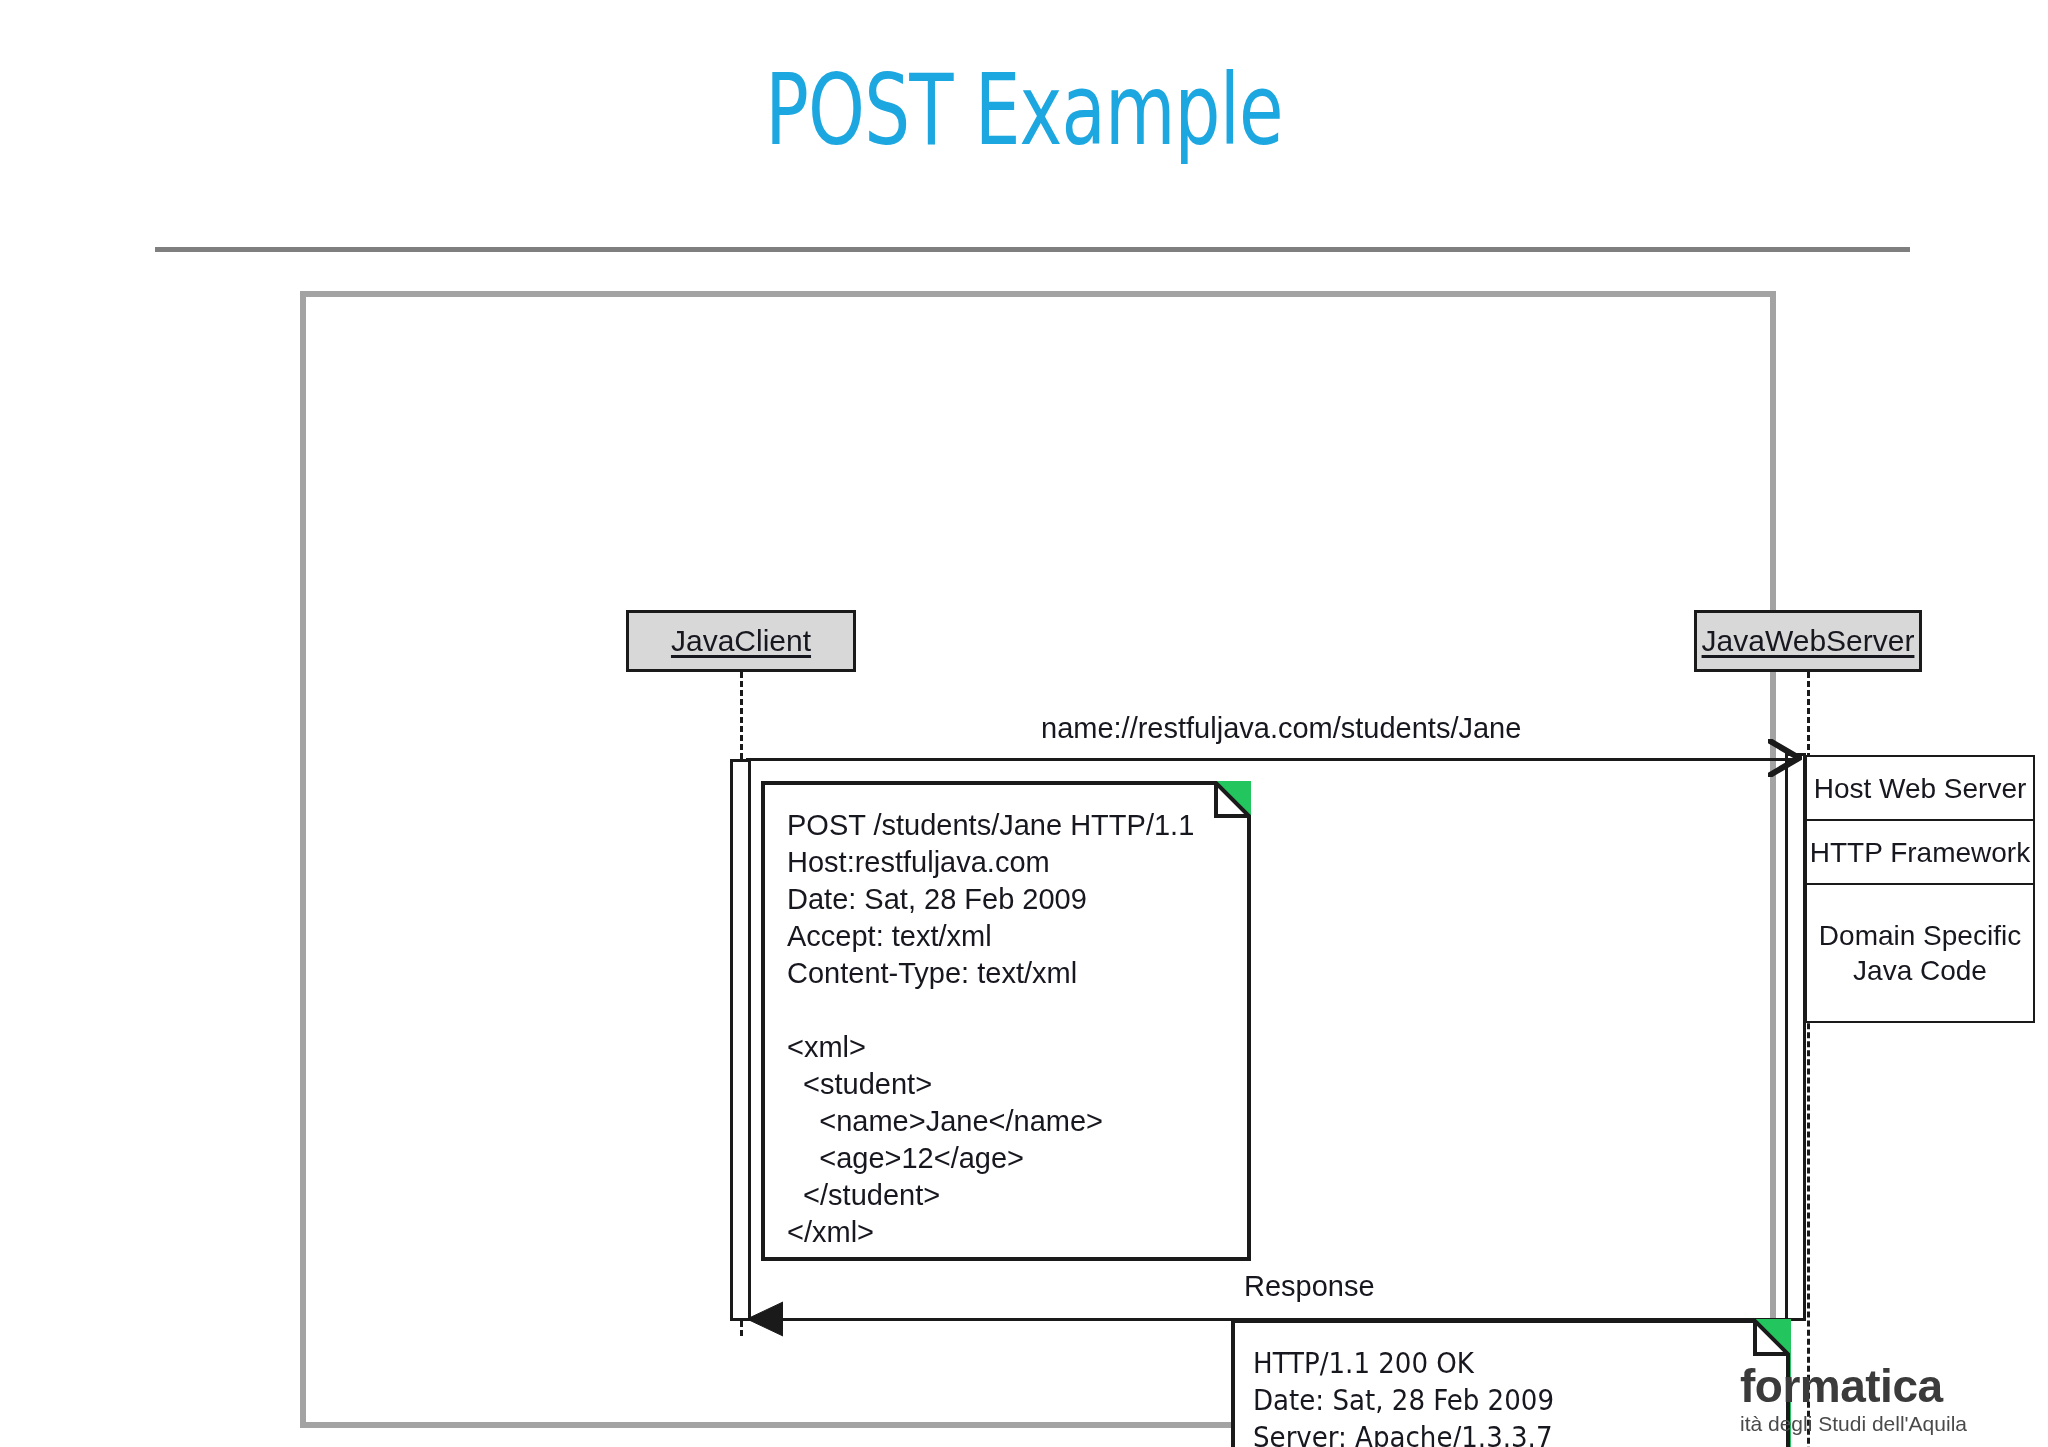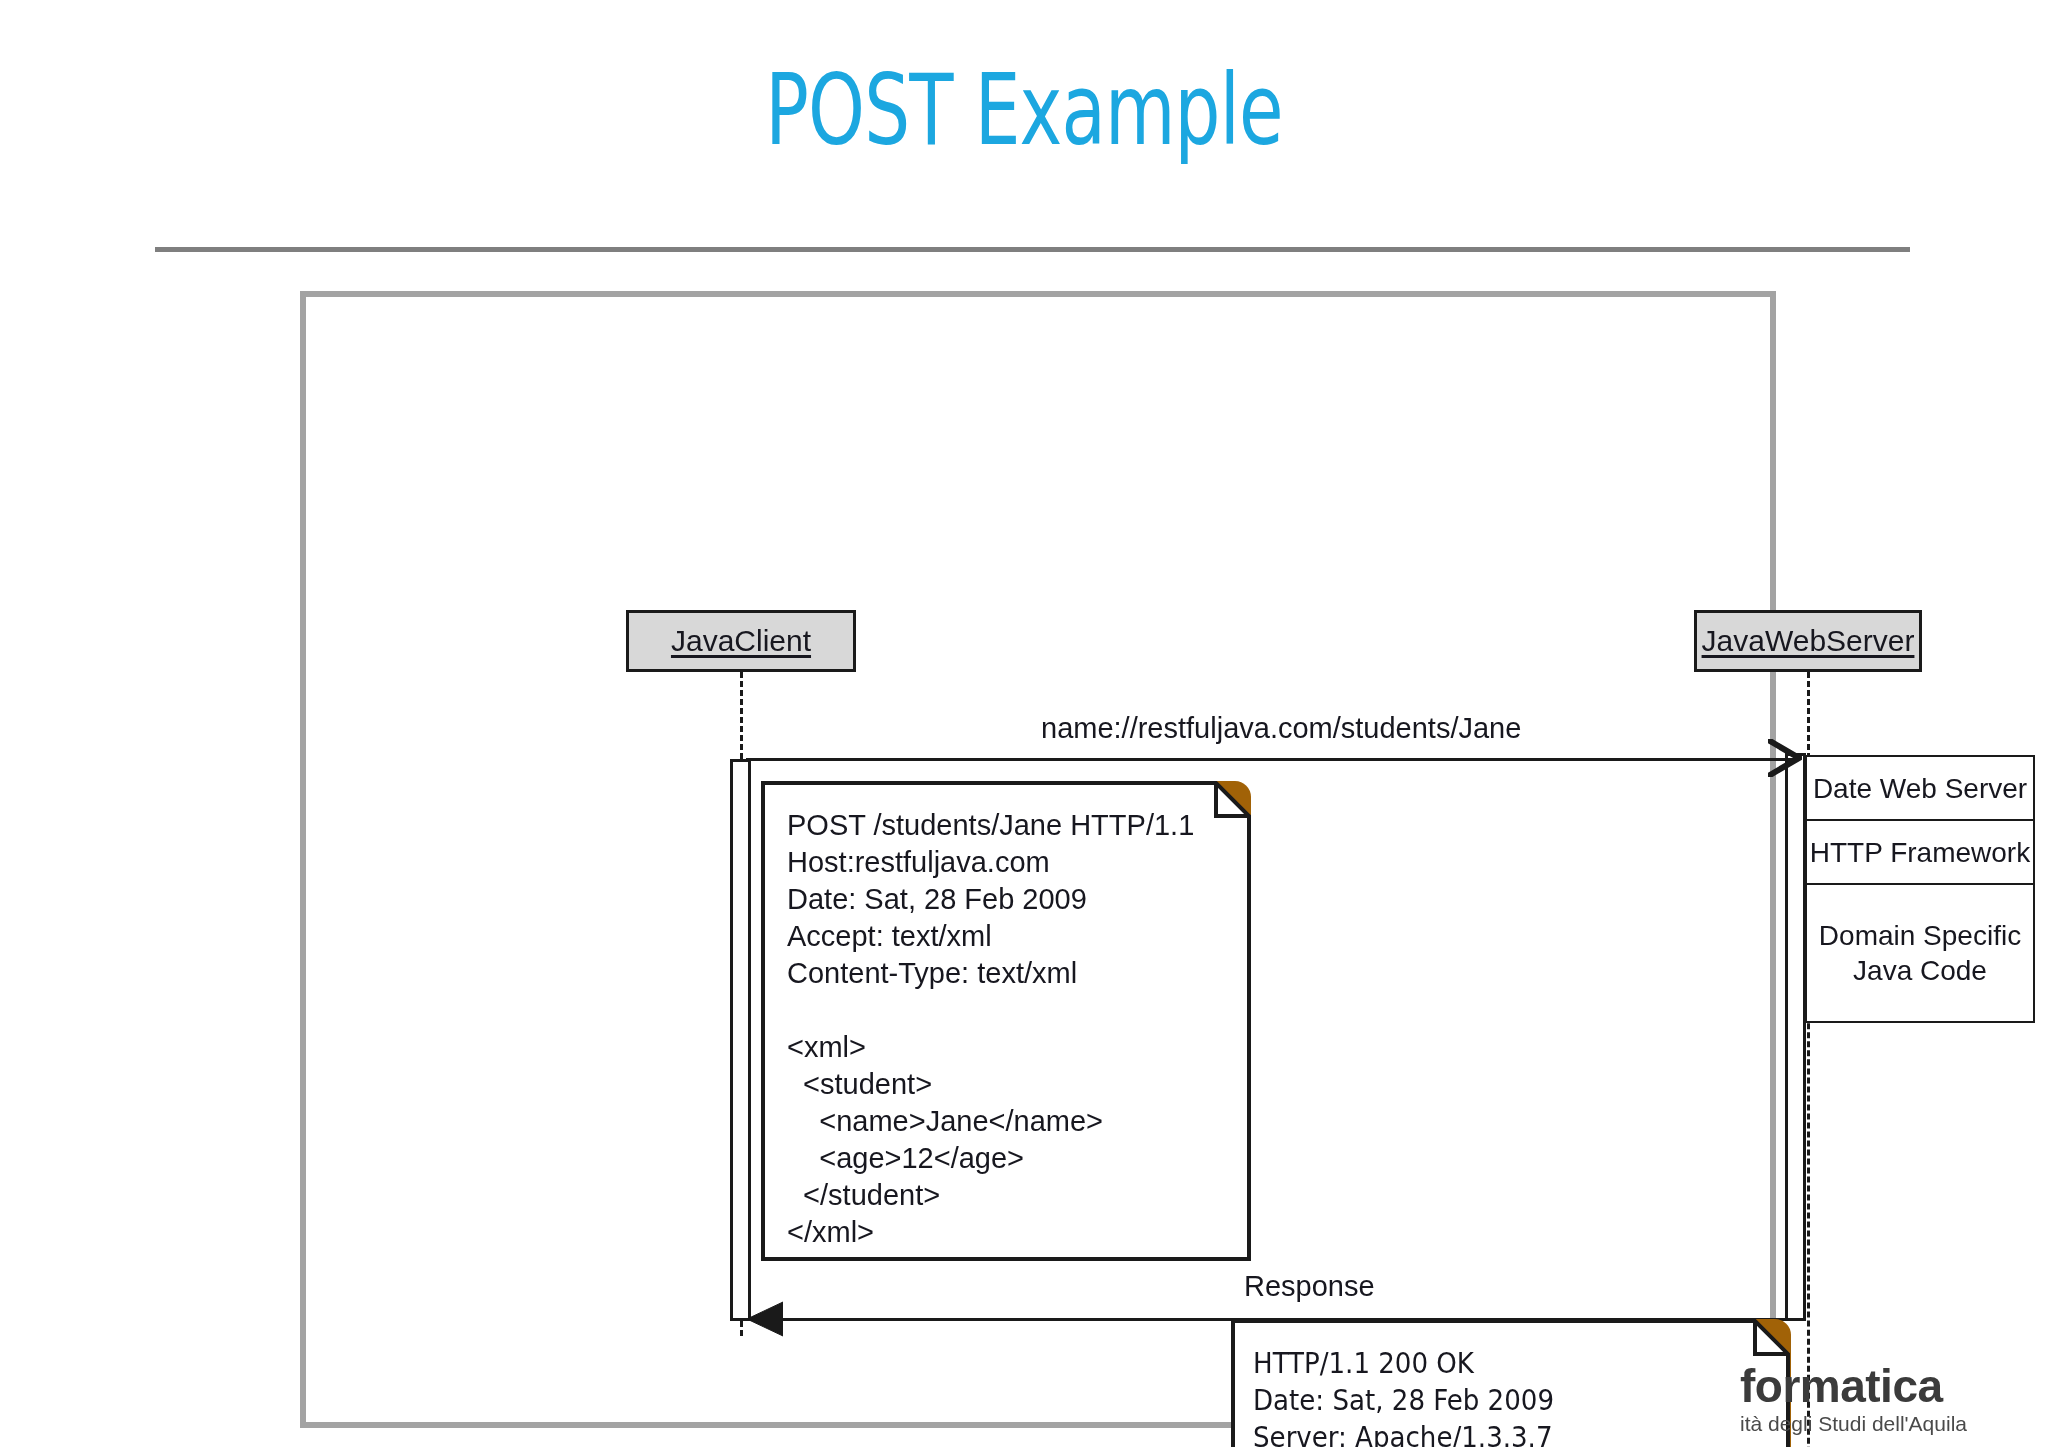--- a/index.html
+++ b/index.html
@@ -168,23 +168,22 @@
     position: absolute;
     left: 441px;
     top: 1004px;
     width: 36px;
     height: 36px;
   }
 
   
   .note {
     position: absolute;
-    background: #a16207;
-    box-sizing: border-box;
-    border-radius: 16px;
+    background: #22c55e;
+    box-sizing: border-box;
   }
   .note-shape {
     position: absolute;
     left: 0;
     top: 0;
     width: 100%;
     height: 100%;
   }
   .note-text {
     position: relative;
@@ -330,21 +329,21 @@
 Server: Apache/1.3.3.7
 Content-Length: 438
 Content-Type: text/xml; charset=UTF-8
 
 &lt;xml&gt;
 ...RESPONSE BODY...
 &lt;/xml&gt;</div>
     </div>
 
     <div id="server-stack">
-      <div class="stack-cell" id="stack-cell-0">Date Web Server</div>
+      <div class="stack-cell" id="stack-cell-0">Host Web Server</div>
       <div class="stack-cell" id="stack-cell-1">HTTP Framework</div>
       <div class="stack-cell" id="stack-cell-2" style="white-space: pre-line;">Domain Specific
 Java Code</div>
     </div>
 
   </div>
 
   <div id="footer-logo">
     <div id="footer-logo-main">formatica</div>
     <div id="footer-logo-sub">ità degli Studi dell'Aquila</div>

